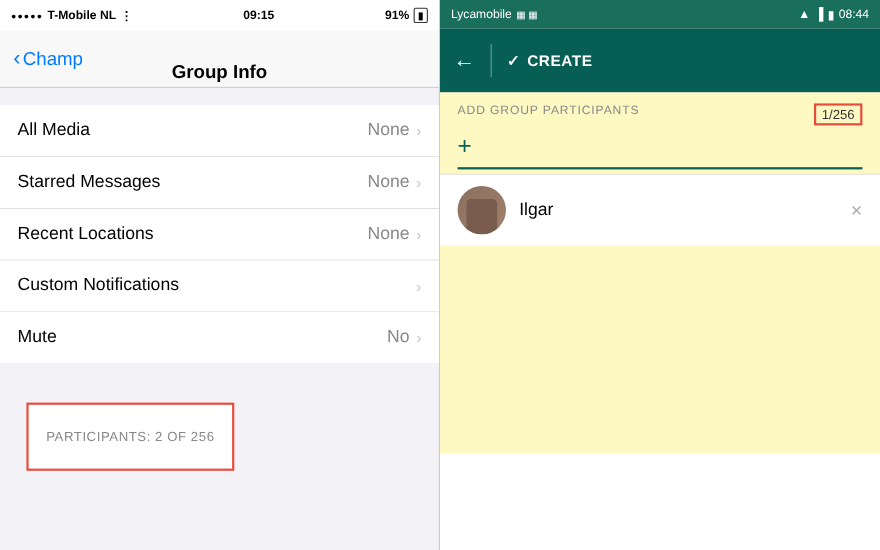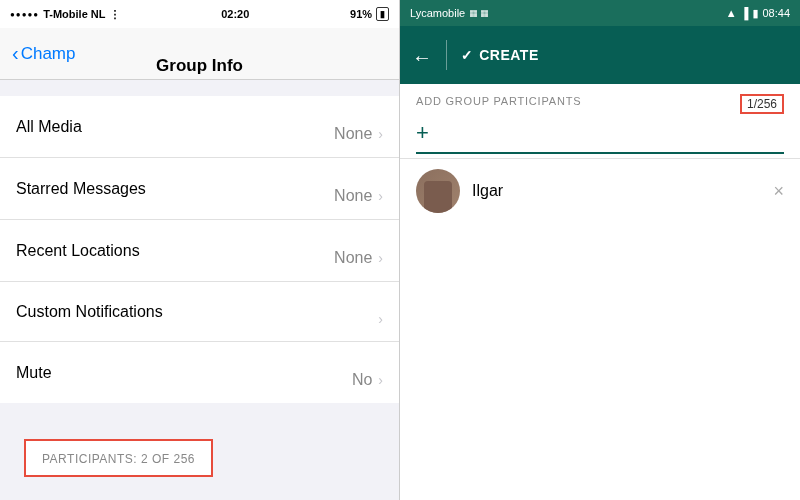--- a/index.html
+++ b/index.html
@@ -92,31 +92,30 @@
       font-size: 16px;
       color: #000;
     }
 
     .ios-menu-value-row {
       display: flex;
       align-items: center;
       gap: 6px;
       color: #888;
       font-size: 16px;
-      margin-top: 15px;
     }
 
     .ios-chevron-right {
       color: #c7c7cc;
       font-size: 14px;
     }
 
     .ios-participants-footer {
       margin-top: 20px;
-      padding: 8px 16px;
+      padding: 20px 16px;
       border: 2px solid #e74c3c;
       margin-left: 12px;
       margin-right: auto;
       display: inline-block;
       background: #fff;
     }
 
     .ios-participants-text {
       font-size: 12px;
       color: #888;
@@ -181,21 +180,21 @@
       align-items: center;
       gap: 6px;
       color: #fff;
       font-size: 14px;
       font-weight: 600;
       cursor: pointer;
       letter-spacing: 0.5px;
     }
 
     .wa-content {
-      background: #ffffff;
+      background: #fef9c3;
       flex: 1;
     }
 
     .wa-add-section {
       padding: 10px 16px 4px 16px;
       border-bottom: 1px solid #e0e0e0;
     }
 
     .wa-add-label {
       font-size: 11px;
@@ -277,21 +276,21 @@
 <body>
 
 <div class="left-panel">
 
   <div class="ios-status-bar">
     <div class="ios-status-left">
       <span style="font-size:8px; letter-spacing:1px;">●●●●●</span>
       <span>T-Mobile NL</span>
       <span>⋮</span>
     </div>
-    <span>02:20</span>
+    <span>09:15</span>
     <div class="ios-status-right">
       <span>91%</span>
       <span style="border:1.5px solid #333; border-radius:2px; padding:1px 3px; font-size:9px;">▮</span>
     </div>
   </div>
 
   <div class="ios-nav-bar">
     <div class="ios-back-btn">
       <span class="ios-back-chevron">‹</span>
       <span style="color:#007aff; font-size:17px;">Champ</span>

